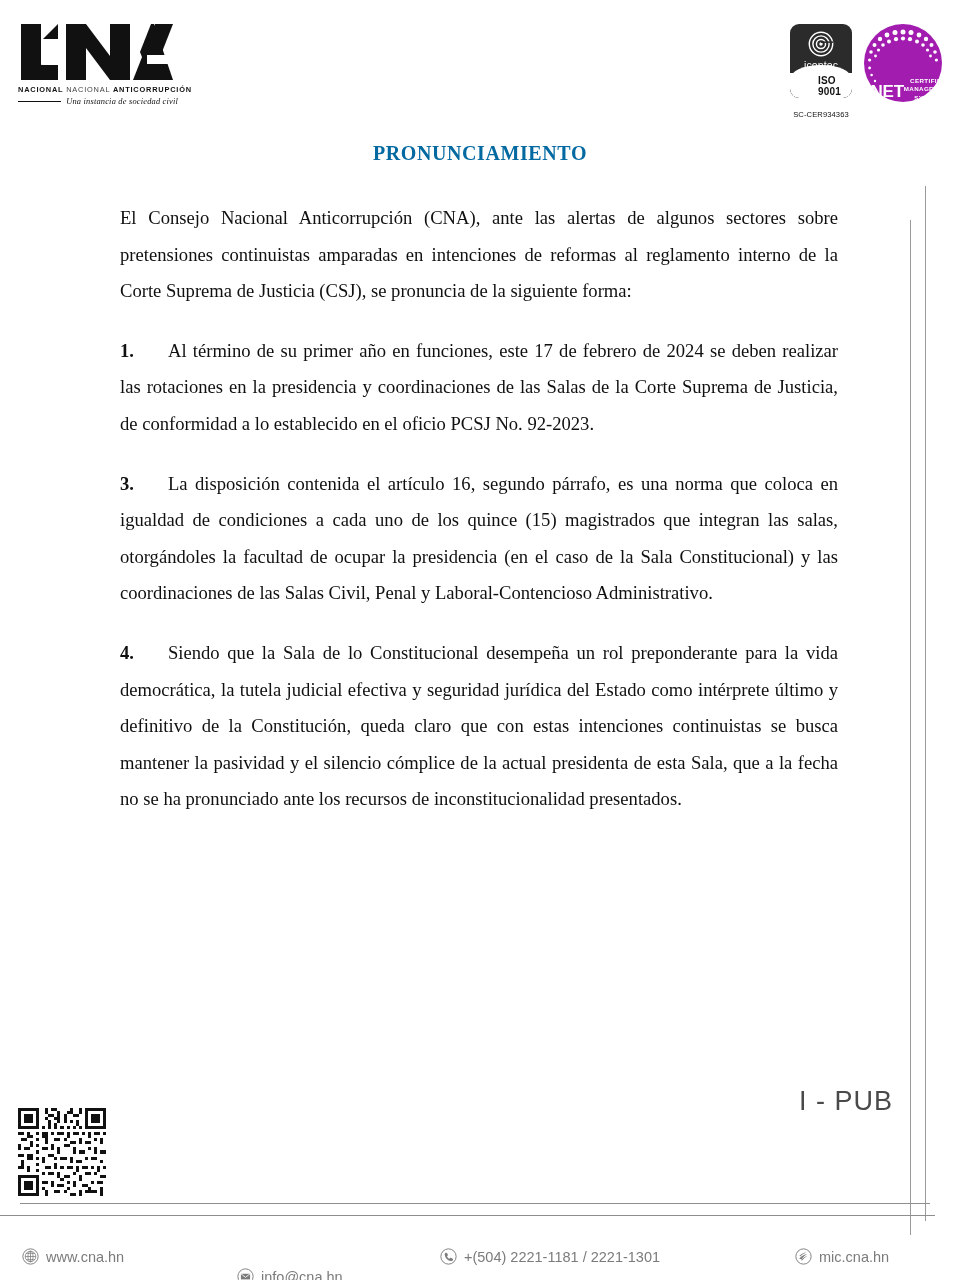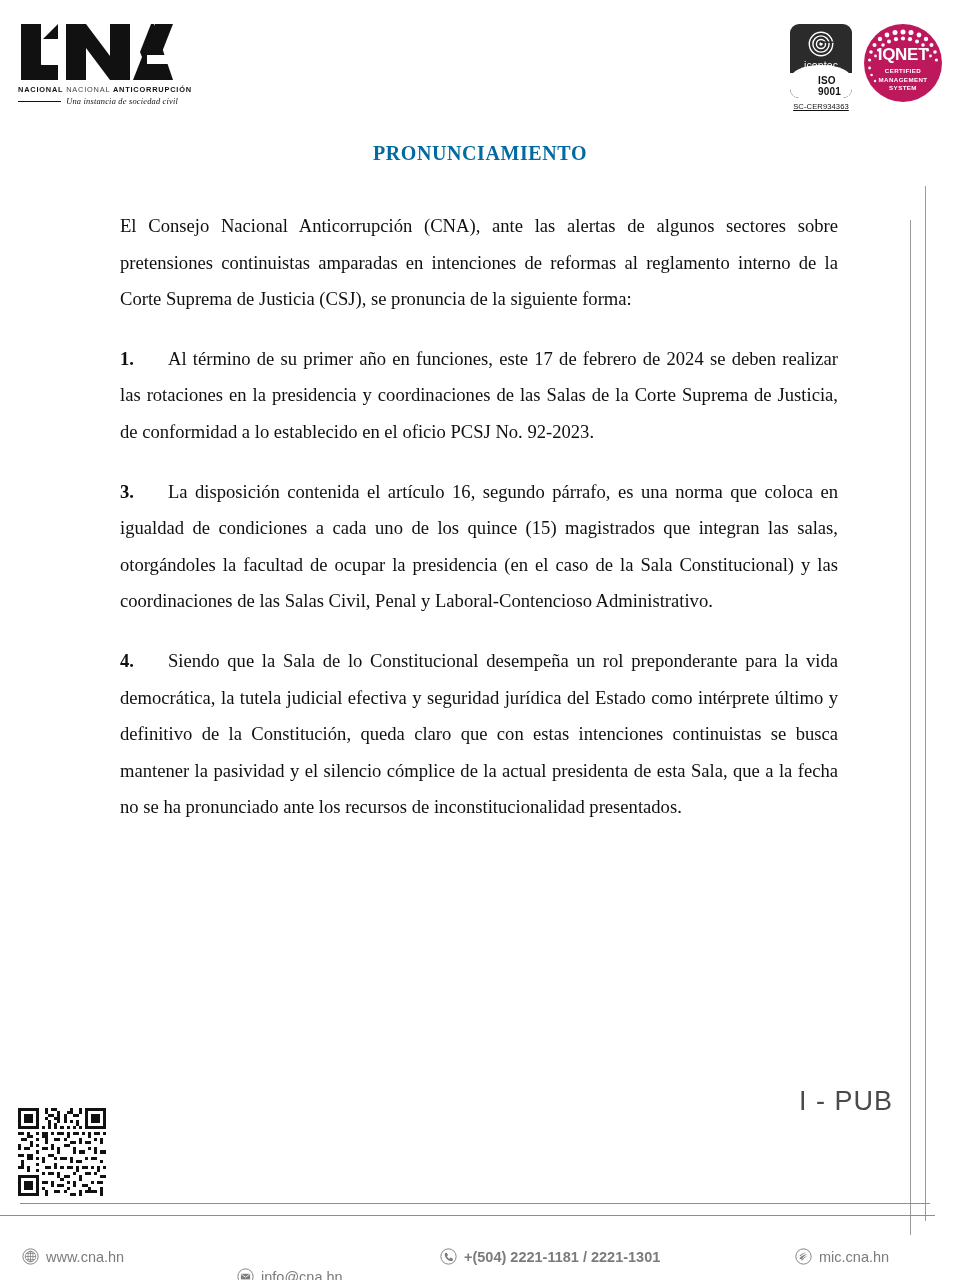--- a/index.html
+++ b/index.html
@@ -125,33 +125,32 @@
     font-family: "Liberation Sans", sans-serif;
     font-size: 10px;
     font-weight: 700;
     letter-spacing: 0.2px;
     margin-left: 28px;
   }
   .icontec-code {
     font-family: "Liberation Sans", sans-serif;
     font-size: 7.6px;
     color: #111;
-    margin-top: 4px;
+    margin-top: 12px;
     letter-spacing: 0.1px;
     white-space: nowrap;
-    text-decoration: underline;
   }
 
   .iqnet {
     width: 78px; height: 78px;
     border-radius: 50%;
-    background: #be185d;
-    display: flex;
-    flex-direction: column;
-    align-items: center;
+    background: #a21caf;
+    display: flex;
+    flex-direction: row;
+    align-items: flex-end;
     justify-content: center;
     position: relative;
   }
   .iqnet-title {
     color:#fff;
     font-family: "Liberation Sans", sans-serif;
     font-size: 17px;
     font-weight: 700;
     letter-spacing: -0.3px;
     margin-top: 12px;
@@ -179,21 +178,21 @@
     font-weight: 700;
     font-size: 20px;
     letter-spacing: 0.6px;
     color: #0369a1;
   }
 
   
   .body-area {
     position: absolute;
     left: 120px;
-    top: 208px;
+    top: 200px;
     width: 718px;
   }
 
   .para {
     font-family: "Liberation Serif", serif;
     font-size: 18.6px;
     line-height: 36.6px;
     color: #101010;
     text-align: justify;
     text-justify: inter-word;
@@ -269,21 +268,21 @@
     display: flex;
     align-items: center;
     gap: 7px;
     color: #7b7b7b;
     font-family: "Liberation Sans", sans-serif;
     font-size: 14.5px;
     white-space: nowrap;
   }
   .f-item.w1 { width: 180px; }
   .f-item.w2 { width: 168px; margin-top: 40px; }
-  .f-item.w3 { width: 320px; font-weight: bold; }
+  .f-item.w3 { width: 320px; }
   .f-ico { flex: 0 0 auto; display: block; }
 </style>
 </head>
 <body>
 
 <div class="page">
 
   <div class="header">
 
     <div class="logo-block">

